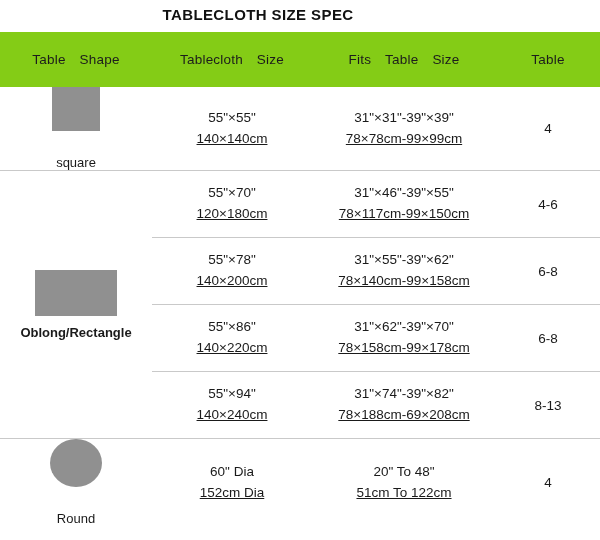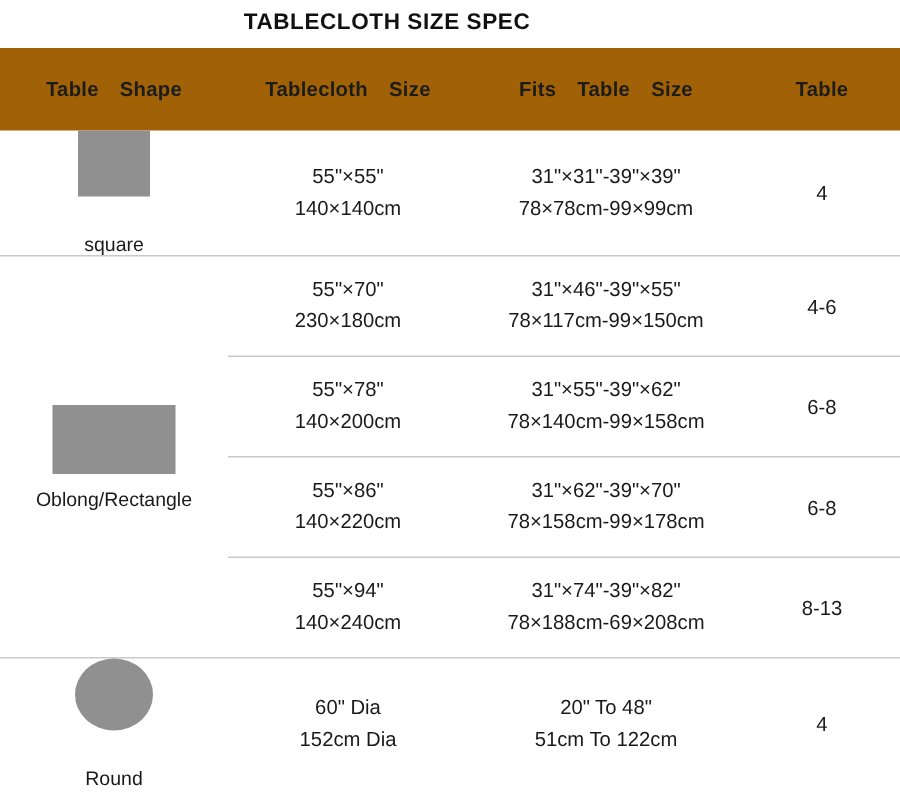--- a/index.html
+++ b/index.html
@@ -33,24 +33,24 @@
     width: 600px;
     border-collapse: collapse;
     table-layout: fixed;
   }
   table.spec td, table.spec th {
     padding: 0;
     vertical-align: middle;
     text-align: center;
   }
   .headrow th {
-    background: #a16207;
+    background: #84cc16;
     color: #1c1c1c;
     font-size: 13.5px;
-    font-weight: bold;
+    font-weight: normal;
     height: 55px;
     letter-spacing: 0.2px;
   }
   .head-inner {
     display: flex;
     justify-content: center;
     gap: 14px;
     align-items: center;
   }
   .col-shape { width: 152px; }
@@ -83,29 +83,29 @@
     height: 48px;
     background: #909090;
     border-radius: 50%;
   }
   .shape-label {
     font-size: 13px;
     color: #1a1a1a;
     margin-top: 24px;
     white-space: nowrap;
   }
-  .shape-label.rect-lbl { margin-top: 9px; }
+  .shape-label.rect-lbl { margin-top: 9px; font-weight: bold; }
 
   .two-line {
     line-height: 1.55;
     font-size: 13.5px;
     padding: 9px 2px;
   }
   .two-line .l1 { white-space: nowrap; }
-  .two-line .l2 { white-space: nowrap; }
+  .two-line .l2 { white-space: nowrap; text-decoration: underline; }
 
   .seats {
     font-size: 13.5px;
   }
 
   
   .sep-full {
     border-bottom: 1px solid #c9c9c9;
   }
   .sep-partial {
@@ -183,21 +183,21 @@
 
     <tr class="row-r1">
       <td class="shape-cell rect-shape-cell" rowspan="4">
         <div class="shape-wrap">
           <div class="sw-rect"></div>
           <div class="shape-label rect-lbl">Oblong/Rectangle</div>
         </div>
       </td>
       <td class="two-line sep-partial">
         <div class="l1">55"×70"</div>
-        <div class="l2">230×180cm</div>
+        <div class="l2">120×180cm</div>
       </td>
       <td class="two-line sep-partial">
         <div class="l1">31"×46"-39"×55"</div>
         <div class="l2">78×117cm-99×150cm</div>
       </td>
       <td class="seats sep-partial">4-6</td>
     </tr>
 
     <tr class="row-r2">
       <td class="two-line sep-partial">

